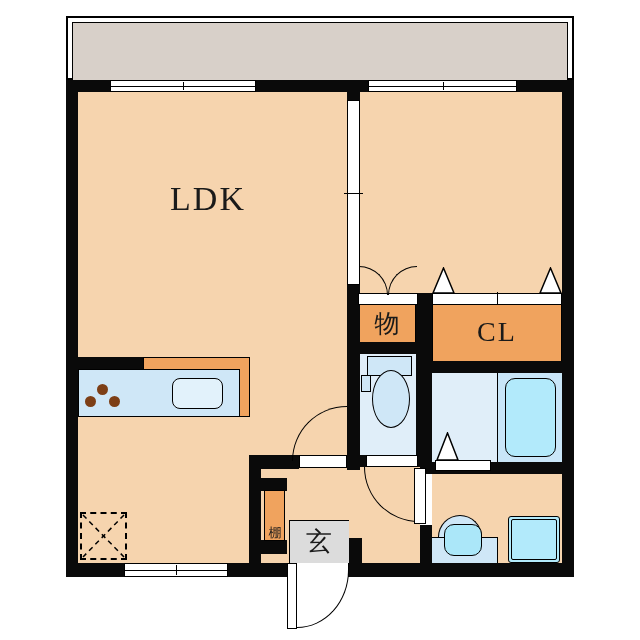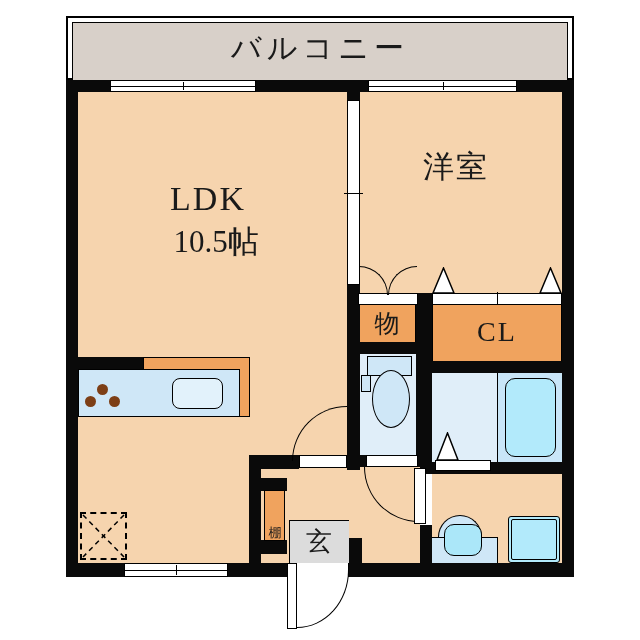--- a/index.html
+++ b/index.html
@@ -127,22 +127,19 @@
   <div class="arc bl" style="left:364px;top:467px;width:55px;height:55px;"></div>
   <div class="leaf" style="left:414px;top:468px;width:12px;height:56px;"></div>
 
   <div class="threshold" style="left:299px;top:455px;width:48px;height:13px;"></div>
   <div class="arc tl" style="left:292px;top:406px;width:55px;height:55px;"></div>
 
   <div class="abs" style="left:289px;top:563px;width:60px;height:14px;background:#fff;border-left:1px solid #000;border-right:1px solid #000;"></div>
   <div class="leaf" style="left:287px;top:563px;width:10px;height:66px;"></div>
   <div class="arc br" style="left:297px;top:570px;width:52px;height:58px;"></div>
 
-  <div class="label" style="left:320px;top:48px;font-size:30px;letter-spacing:5px;">バルコニー</div>
   <div class="label" style="left:208px;top:199px;font-size:34px;letter-spacing:2px;">LDK</div>
-  <div class="label" style="left:216px;top:241px;font-size:31px;">10.5帖</div>
-  <div class="label" style="left:456px;top:166px;font-size:31px;letter-spacing:2px;">洋室</div>
   <div class="label" style="left:387px;top:323px;font-size:25px;">物</div>
   <div class="label" style="left:497px;top:332px;font-size:28px;letter-spacing:2px;">CL</div>
   <div class="label" style="left:319px;top:542px;font-size:26px;">玄</div>
   <div class="label" style="left:275px;top:515px;font-size:13px;writing-mode:vertical-rl;">棚</div>
 
 </div>
 
 </body></html>

